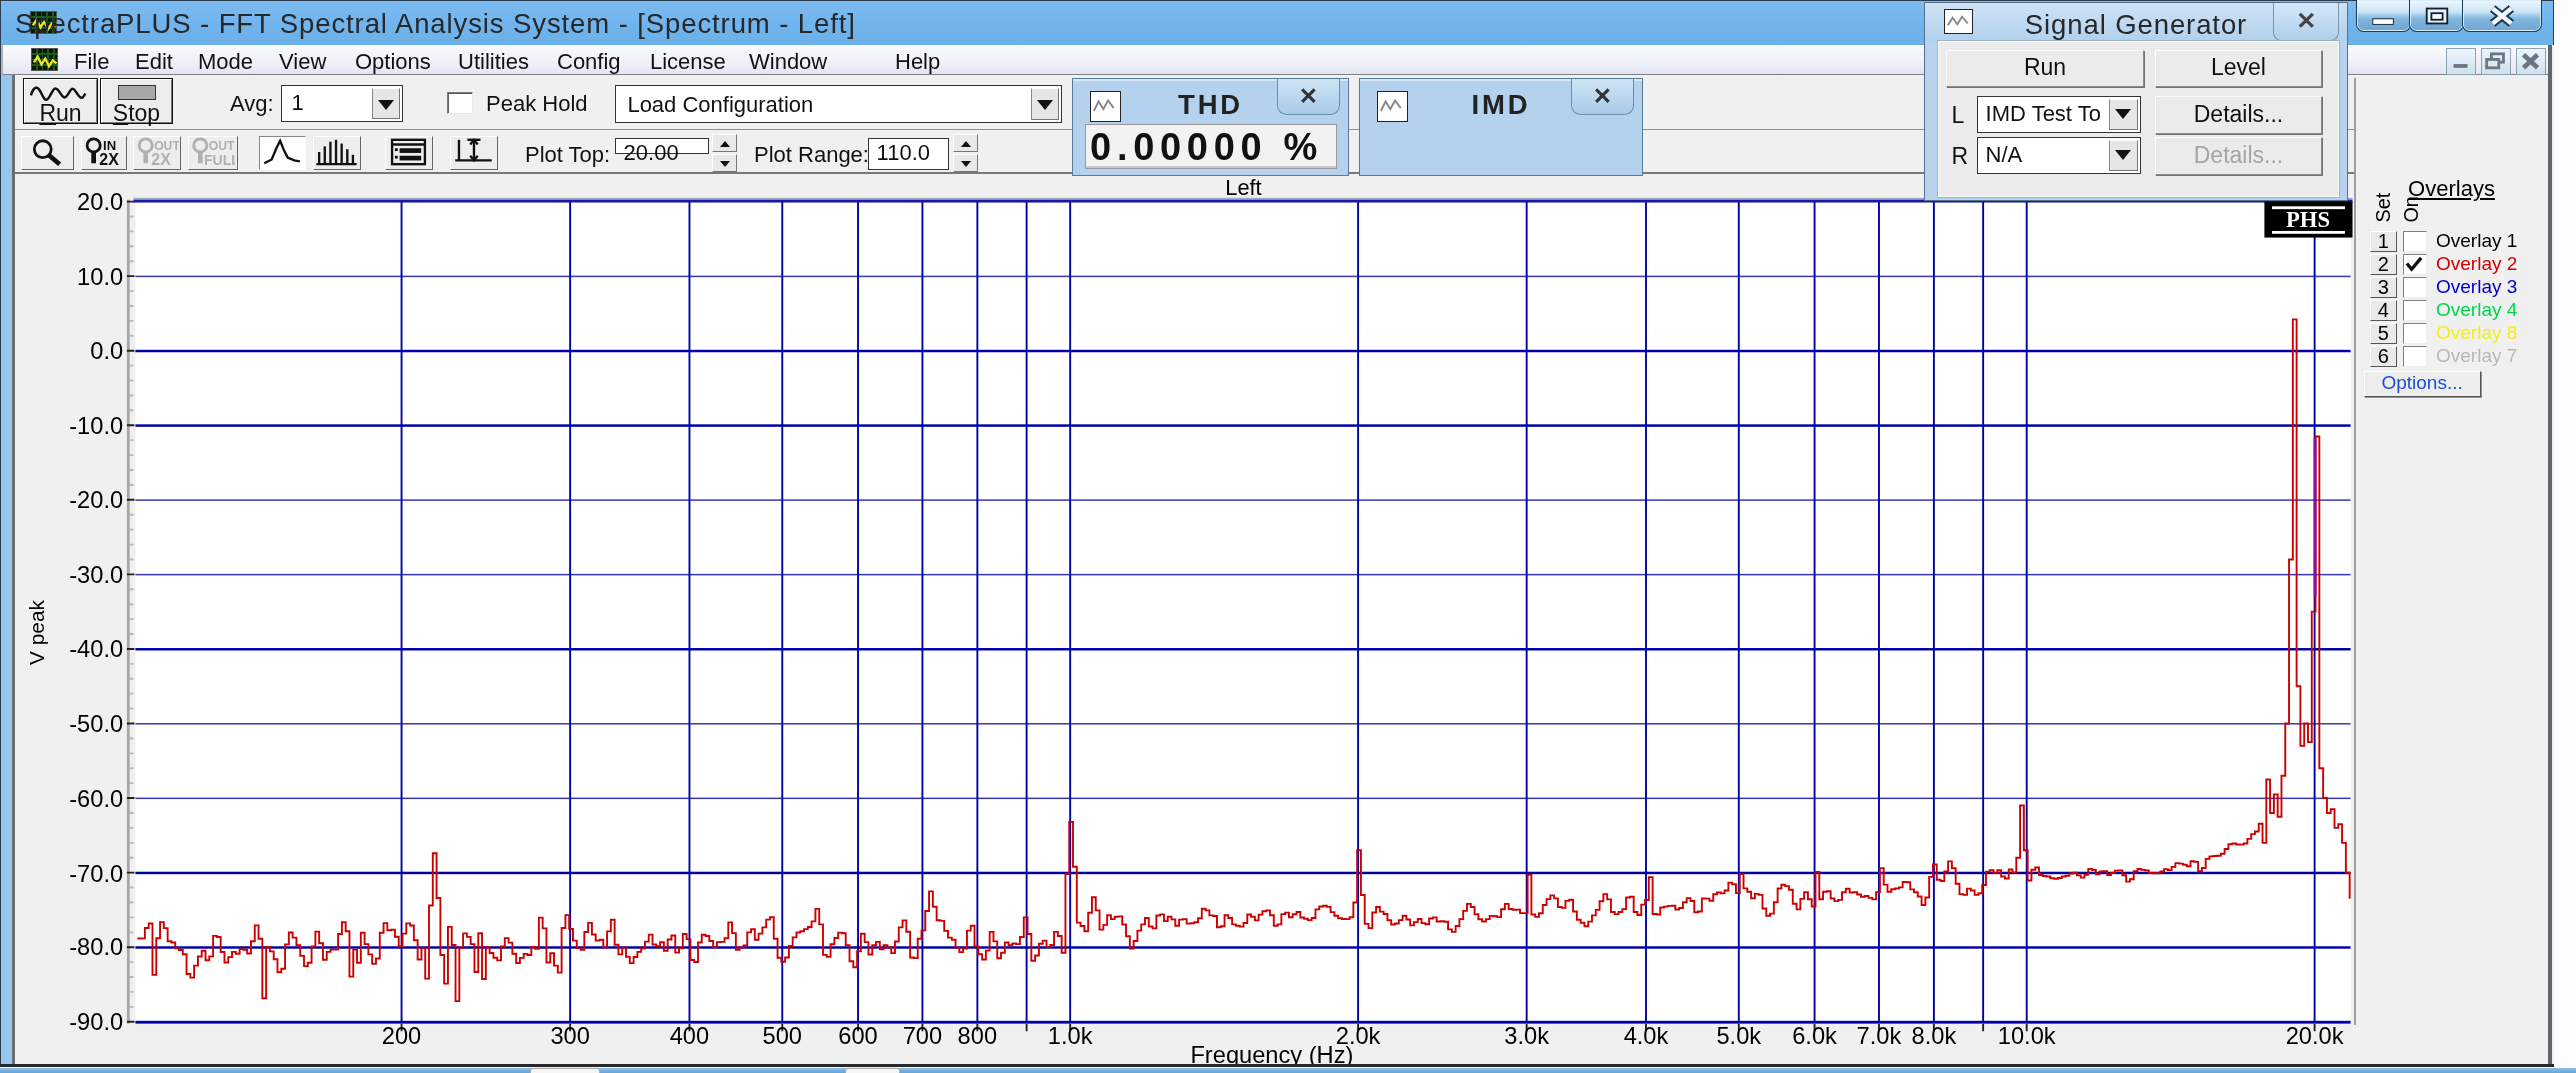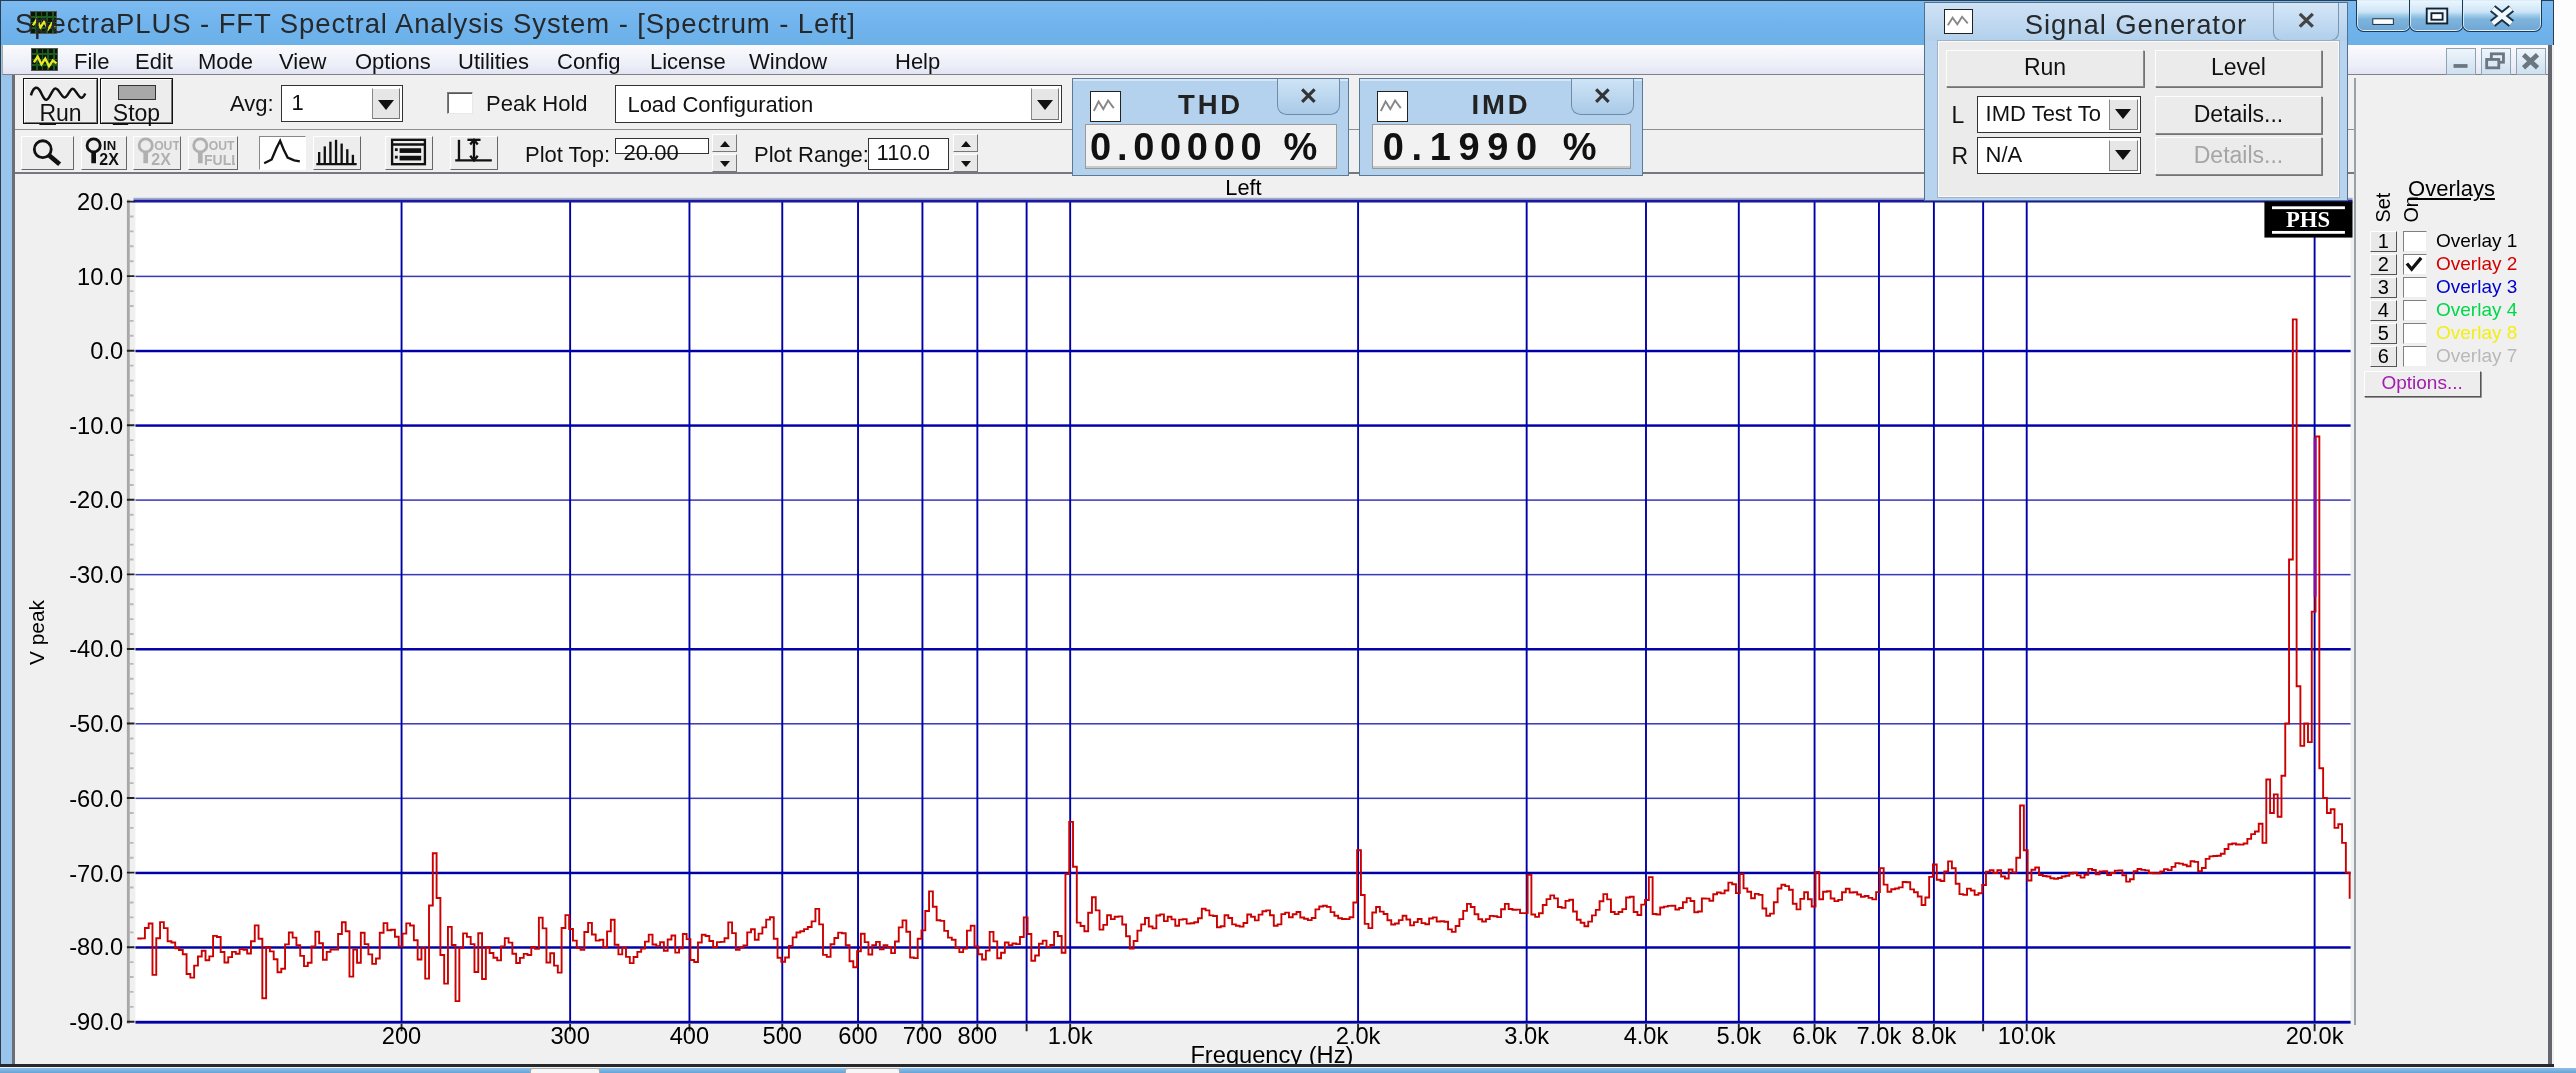--- a/index.html
+++ b/index.html
@@ -53,21 +53,21 @@
 #sg .xbtn{position:absolute;right:7.6px;top:0;width:66px;height:38px;background:linear-gradient(#d5e7f7,#b0cfec);border:1.9px solid #7a96ae;border-top:none;border-radius:0 0 8.5px 8.5px;color:#444;text-align:center;font-weight:bold;font-size:24px;line-height:35px}
 #sg .panel{position:absolute;left:13.3px;top:38px;width:401px;height:156px;background:#ebebeb;border:1.9px solid #fafafa;box-shadow:0 0 0 0.9px #9ab0c4}
 .sgbtn{position:absolute;background:#ebebeb;border-top:1.9px solid #fdfdfd;border-left:1.9px solid #fdfdfd;border-right:1.9px solid #8a8a8a;border-bottom:1.9px solid #8a8a8a;box-shadow:0.9px 0.9px 0 #666;text-align:center;font-size:23px;color:#111}
 .sglab{position:absolute;font-size:23px;color:#111}
 
 #ovpanel{position:absolute;left:2356px;top:78px;width:191px;height:985px;background:#f0f0f0}
 .ovhead{position:absolute;left:0;width:100%;text-align:center;font-size:22px;color:#000;text-decoration:underline}
 .ovbtn{position:absolute;left:14px;width:26.5px;height:21px;background:#e9e9e9;border-top:1.9px solid #fff;border-left:1.9px solid #fff;border-right:1.9px solid #555;border-bottom:1.9px solid #555;font-size:20px;text-align:center;line-height:19px;color:#000}
 .ovchk{position:absolute;left:47px;width:24px;height:21px;background:#fff;border-top:1.9px solid #808080;border-left:1.9px solid #808080;border-right:1.9px solid #eee;border-bottom:1.9px solid #eee}
 .ovlab{position:absolute;left:80px;font-size:19px;white-space:nowrap}
-#optbtn{position:absolute;left:7.6px;width:117px;height:25.6px;background:#ededed;border-top:1.9px solid #fff;border-left:1.9px solid #fff;border-right:1.9px solid #555;border-bottom:1.9px solid #555;box-shadow:0.9px 0.9px 0 #888;font-size:19px;color:#a21caf;text-align:center;line-height:22px}
+#optbtn{position:absolute;left:7.6px;width:117px;height:25.6px;background:#ededed;border-top:1.9px solid #fff;border-left:1.9px solid #fff;border-right:1.9px solid #555;border-bottom:1.9px solid #555;box-shadow:0.9px 0.9px 0 #888;font-size:19px;color:#1d4ed8;text-align:center;line-height:22px}
 .mdib{position:absolute;top:48px;width:30px;height:26.5px;background:linear-gradient(#eef5fb,#cfe0ef);border:1.9px solid #8ea2b2}
 
 #bottomstrip{position:absolute;left:0;top:1068px;width:2576px;height:5.7px;background:linear-gradient(#8ec0e8,#5e9ed2)}
 .tab{position:absolute;top:1068px;height:5.7px;background:#f6f6f6;border:0.9px solid #aaa;border-bottom:none;border-radius:2.8px 2.8px 0 0}
 #rightbg{position:absolute;left:2554px;top:0;width:22px;height:1068px;background:#fdfdfd}
 </style></head>
 <body>
 <div id="stage">
  <div id="win"></div>
  <svg width="2576" height="901" viewBox="0 183 2720 951" style="position:absolute;left:0;top:173px;font-family:'Liberation Sans',sans-serif">
@@ -323,23 +323,20 @@
    <div class="disp" style="width:252px">
         <div class="val">0.00000 %</div>
       </div>
  </div>
  <div class="meas" style="left:1359px;width:284px">
    <div class="icon"><svg width="27.5" height="27.5" viewBox="0 0 29 29">
           <polyline points="3,20 8,10 13,18 18,9 24,17" stroke="#888" stroke-width="2" fill="none"></polyline>
         </svg></div>
    <div class="ttl">IMD</div>
    <div class="xbtn" style="left:211px">✕</div>
-   <div class="disp" style="width:259px">
-        <div class="val" style="left:9.5px;letter-spacing:7.6px">0.1990 %</div>
-      </div>
  </div>
  <div id="sg">
    <div class="abs" style="left:0;top:0;width:100%;height:38px;background:linear-gradient(#cfe2f5,#b2d0ec)"></div>
    <div class="icon"><svg width="25.6" height="22" viewBox="0 0 27 23">
           <polyline points="3,16 8,8 13,15 18,7 24,14" stroke="#888" stroke-width="2" fill="none"></polyline>
         </svg></div>
    <div class="ttl">Signal Generator</div>
    <div class="xbtn">✕</div>
    <div class="panel"></div>
    <div class="sgbtn" style="left:21px;top:47px;width:198px;height:37px;line-height:33px">Run</div>

